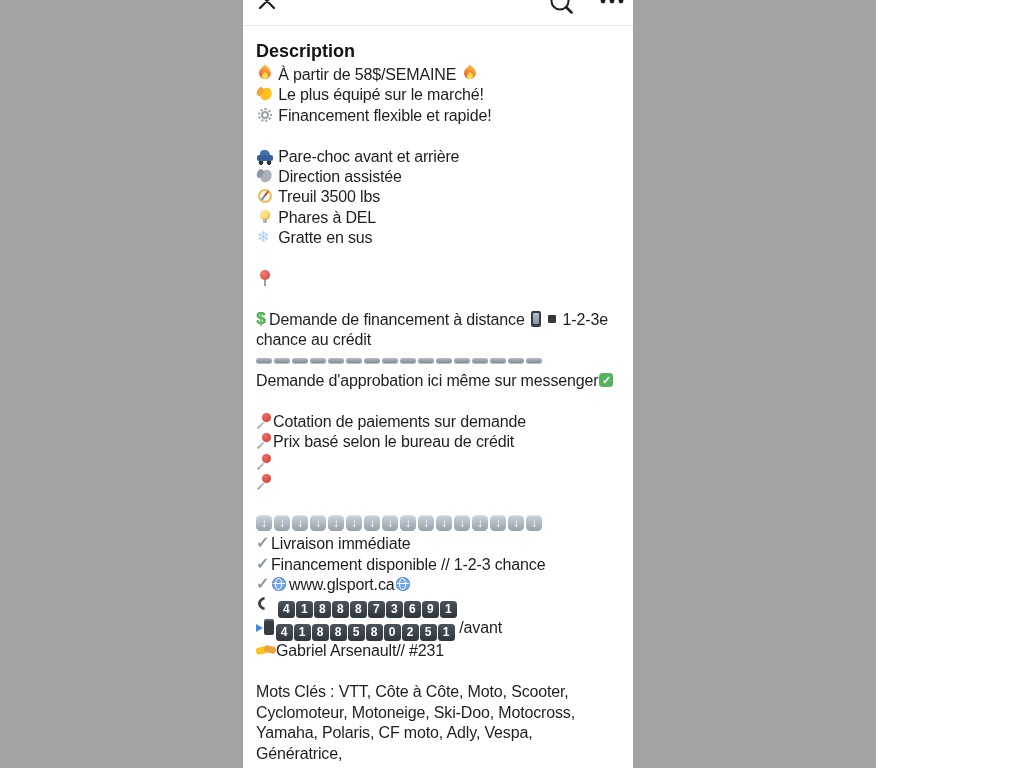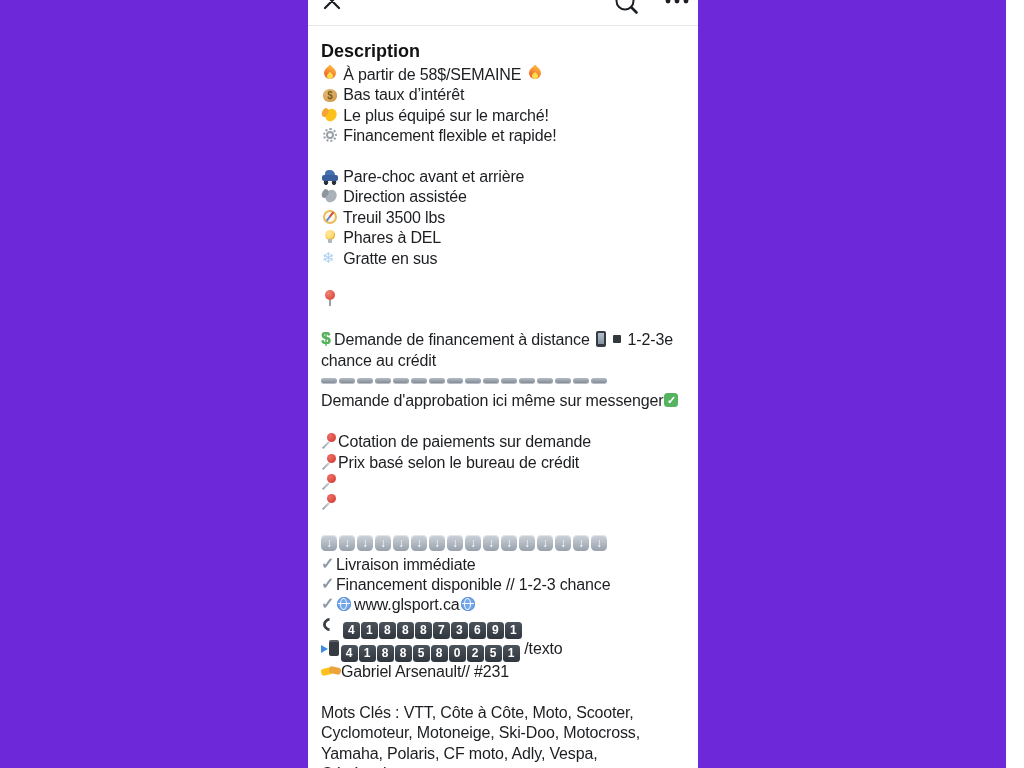--- a/index.html
+++ b/index.html
@@ -1,16 +1,16 @@
 <!DOCTYPE html>
 <html><head>
 <meta charset="utf-8">
 <style>
   html,body{margin:0;padding:0;background:#fff;}
-  .page{position:relative;width:1006px;height:768px;overflow:hidden;background:#6d28d9;
+  .page{position:relative;width:876px;height:768px;overflow:hidden;background:#a3a3a3;
         font-family:"Liberation Sans",sans-serif;color:#1c1e21;}
   .phone{position:relative;width:390px;height:768px;margin:0 auto;background:#fff;}
   .topbar{position:relative;height:25px;border-bottom:1px solid #e7e7e7;}
   .topbar svg{position:absolute;}
   .icon-close{left:13px;top:-10px;}
   .icon-search{left:305px;top:-9px;}
   .icon-more{left:356px;top:-2px;}
   .content{padding:15px 12px 0 13px;}
   .page-title{font-size:18px;font-weight:bold;color:#121212;line-height:21px;margin:0 0 3px 0;}
   .line{min-height:20.4px;line-height:20.4px;font-size:16px;letter-spacing:-0.15px;color:#1c1e21;}
@@ -127,21 +127,20 @@
       <svg class="icon-more" width="28" height="8" viewBox="0 0 28 8">
         <circle cx="4" cy="3" r="2.4" fill="#1b1f23"></circle>
         <circle cx="13" cy="3" r="2.4" fill="#1b1f23"></circle>
         <circle cx="22" cy="3" r="2.4" fill="#1b1f23"></circle>
       </svg>
     </div>
     <div class="content">
       <h2 class="page-title">Description</h2>
       <div>
           <div class="line"><span class="em em-fire"></span><span> À partir de 58$/SEMAINE </span><span class="em em-fire"></span></div>
-          <div class="line"><span class="em em-moneybag"></span><span> Bas taux d’intérêt</span></div>
           <div class="line"><span class="em em-biceps"></span><span> Le plus équipé sur le marché!</span></div>
           <div class="line"><span class="em em-gear"></span><span> Financement flexible et rapide!</span></div>
           <div class="line blank"></div>
           <div class="line"><span class="em em-car"></span><span> Pare-choc avant et arrière</span></div>
           <div class="line"><span class="em em-mecharm"></span><span> Direction assistée</span></div>
           <div class="line"><span class="em em-compass"></span><span> Treuil 3500 lbs</span></div>
           <div class="line"><span class="em em-bulb"></span><span> Phares à DEL</span></div>
           <div class="line"><span class="em em-snowflake"></span><span> Gratte en sus</span></div>
           <div class="line blank"></div>
           <div class="line"><span class="em em-roundpin"></span></div>
@@ -153,20 +152,20 @@
           <div class="line"><span class="em em-pushpin"></span><span>Cotation de paiements sur demande</span></div>
           <div class="line"><span class="em em-pushpin"></span><span>Prix basé selon le bureau de crédit</span></div>
           <div class="line"><span class="em em-pushpin"></span></div>
           <div class="line"><span class="em em-pushpin"></span></div>
           <div class="line blank"></div>
           <div class="line"><span class="em em-arrowsq"></span><span class="em em-arrowsq"></span><span class="em em-arrowsq"></span><span class="em em-arrowsq"></span><span class="em em-arrowsq"></span><span class="em em-arrowsq"></span><span class="em em-arrowsq"></span><span class="em em-arrowsq"></span><span class="em em-arrowsq"></span><span class="em em-arrowsq"></span><span class="em em-arrowsq"></span><span class="em em-arrowsq"></span><span class="em em-arrowsq"></span><span class="em em-arrowsq"></span><span class="em em-arrowsq"></span><span class="em em-arrowsq"></span></div>
           <div class="line"><span class="em em-greycheck"></span><span>Livraison immédiate</span></div>
           <div class="line"><span class="em em-greycheck"></span><span>Financement disponible // 1-2-3 chance</span></div>
           <div class="line"><span class="em em-greycheck"></span><span class="em em-globe"></span><span>www.glsport.ca</span><span class="em em-globe"></span></div>
           <div class="line"><span class="em em-receiver"></span><span> </span><span class="keycap">4</span><span class="keycap">1</span><span class="keycap">8</span><span class="keycap">8</span><span class="keycap">8</span><span class="keycap">7</span><span class="keycap">3</span><span class="keycap">6</span><span class="keycap">9</span><span class="keycap">1</span></div>
-          <div class="line"><span class="em em-phonearrow"></span><span class="keycap">4</span><span class="keycap">1</span><span class="keycap">8</span><span class="keycap">8</span><span class="keycap">5</span><span class="keycap">8</span><span class="keycap">0</span><span class="keycap">2</span><span class="keycap">5</span><span class="keycap">1</span><span> /texto</span></div>
+          <div class="line"><span class="em em-phonearrow"></span><span class="keycap">4</span><span class="keycap">1</span><span class="keycap">8</span><span class="keycap">8</span><span class="keycap">5</span><span class="keycap">8</span><span class="keycap">0</span><span class="keycap">2</span><span class="keycap">5</span><span class="keycap">1</span><span> /avant</span></div>
           <div class="line"><span class="em em-handshake"></span><span>Gabriel Arsenault// #231</span></div>
           <div class="line blank"></div>
           <div class="line"><span>Mots Clés : VTT, Côte à Côte, Moto, Scooter, Cyclomoteur, Motoneige, Ski-Doo, Motocross, Yamaha, Polaris, CF moto, Adly, Vespa, Génératrice,</span></div>
         </div>
     </div>
   </div>
 </div>
 
 </body></html>

